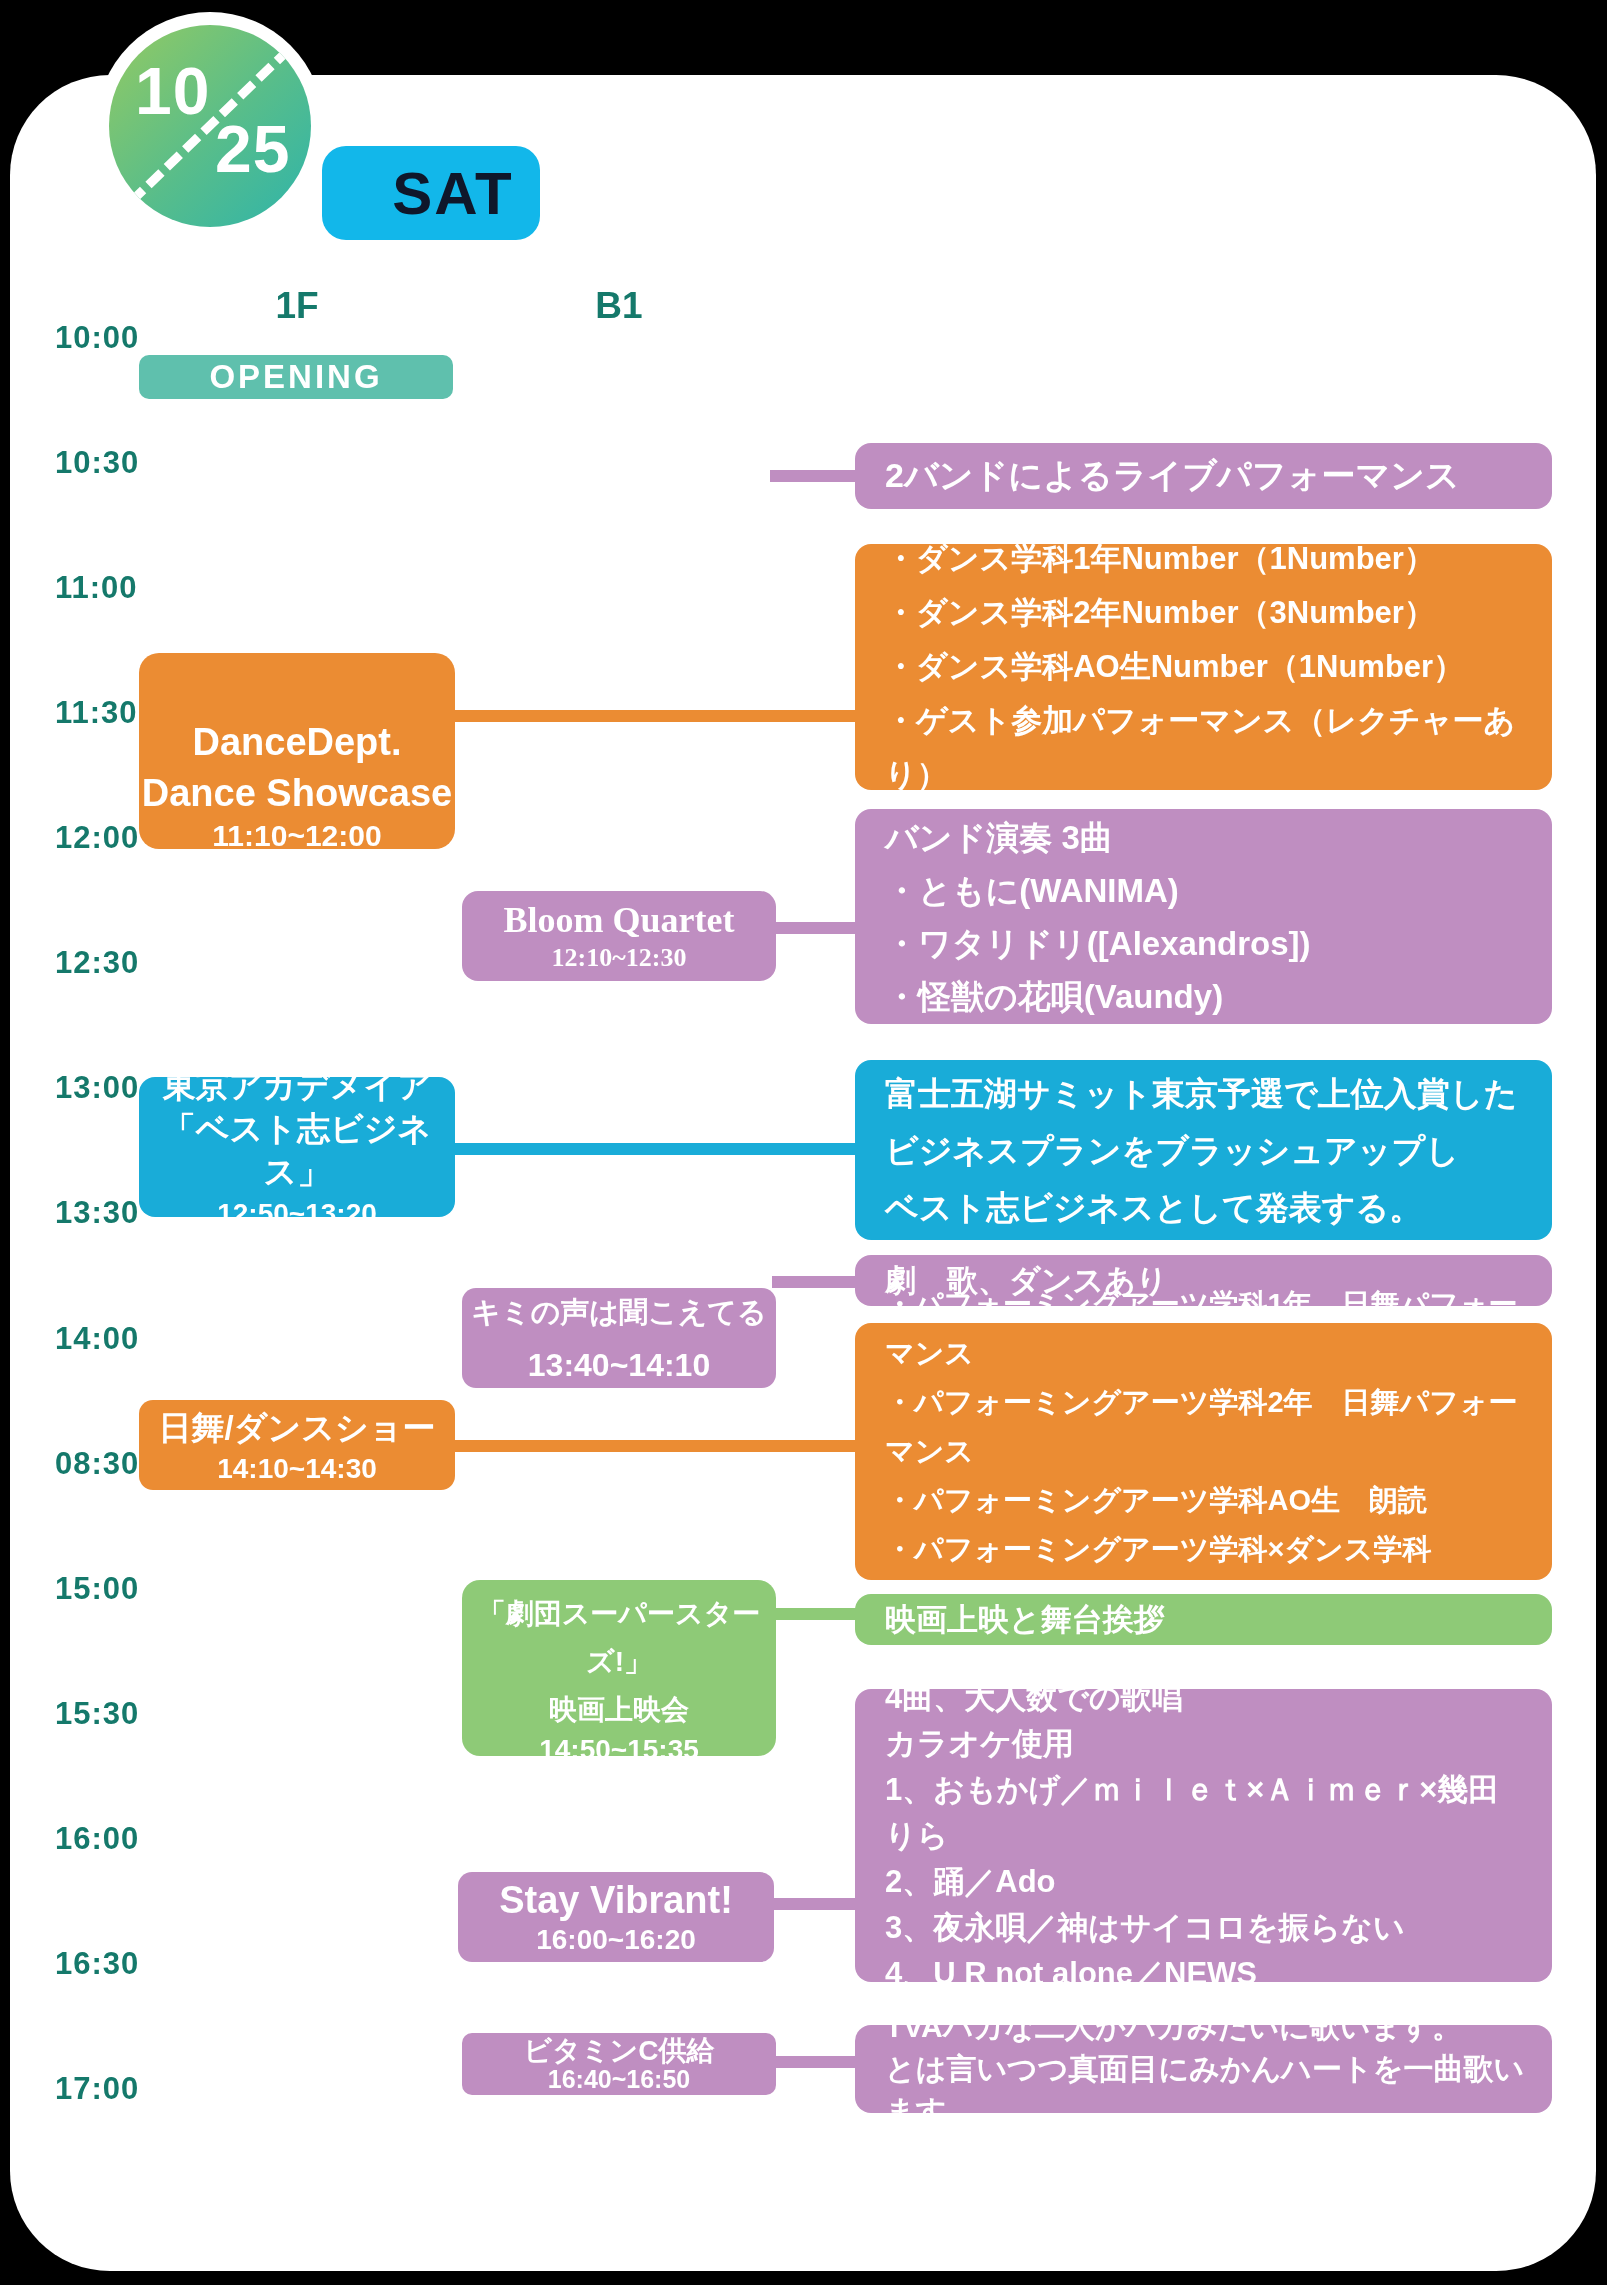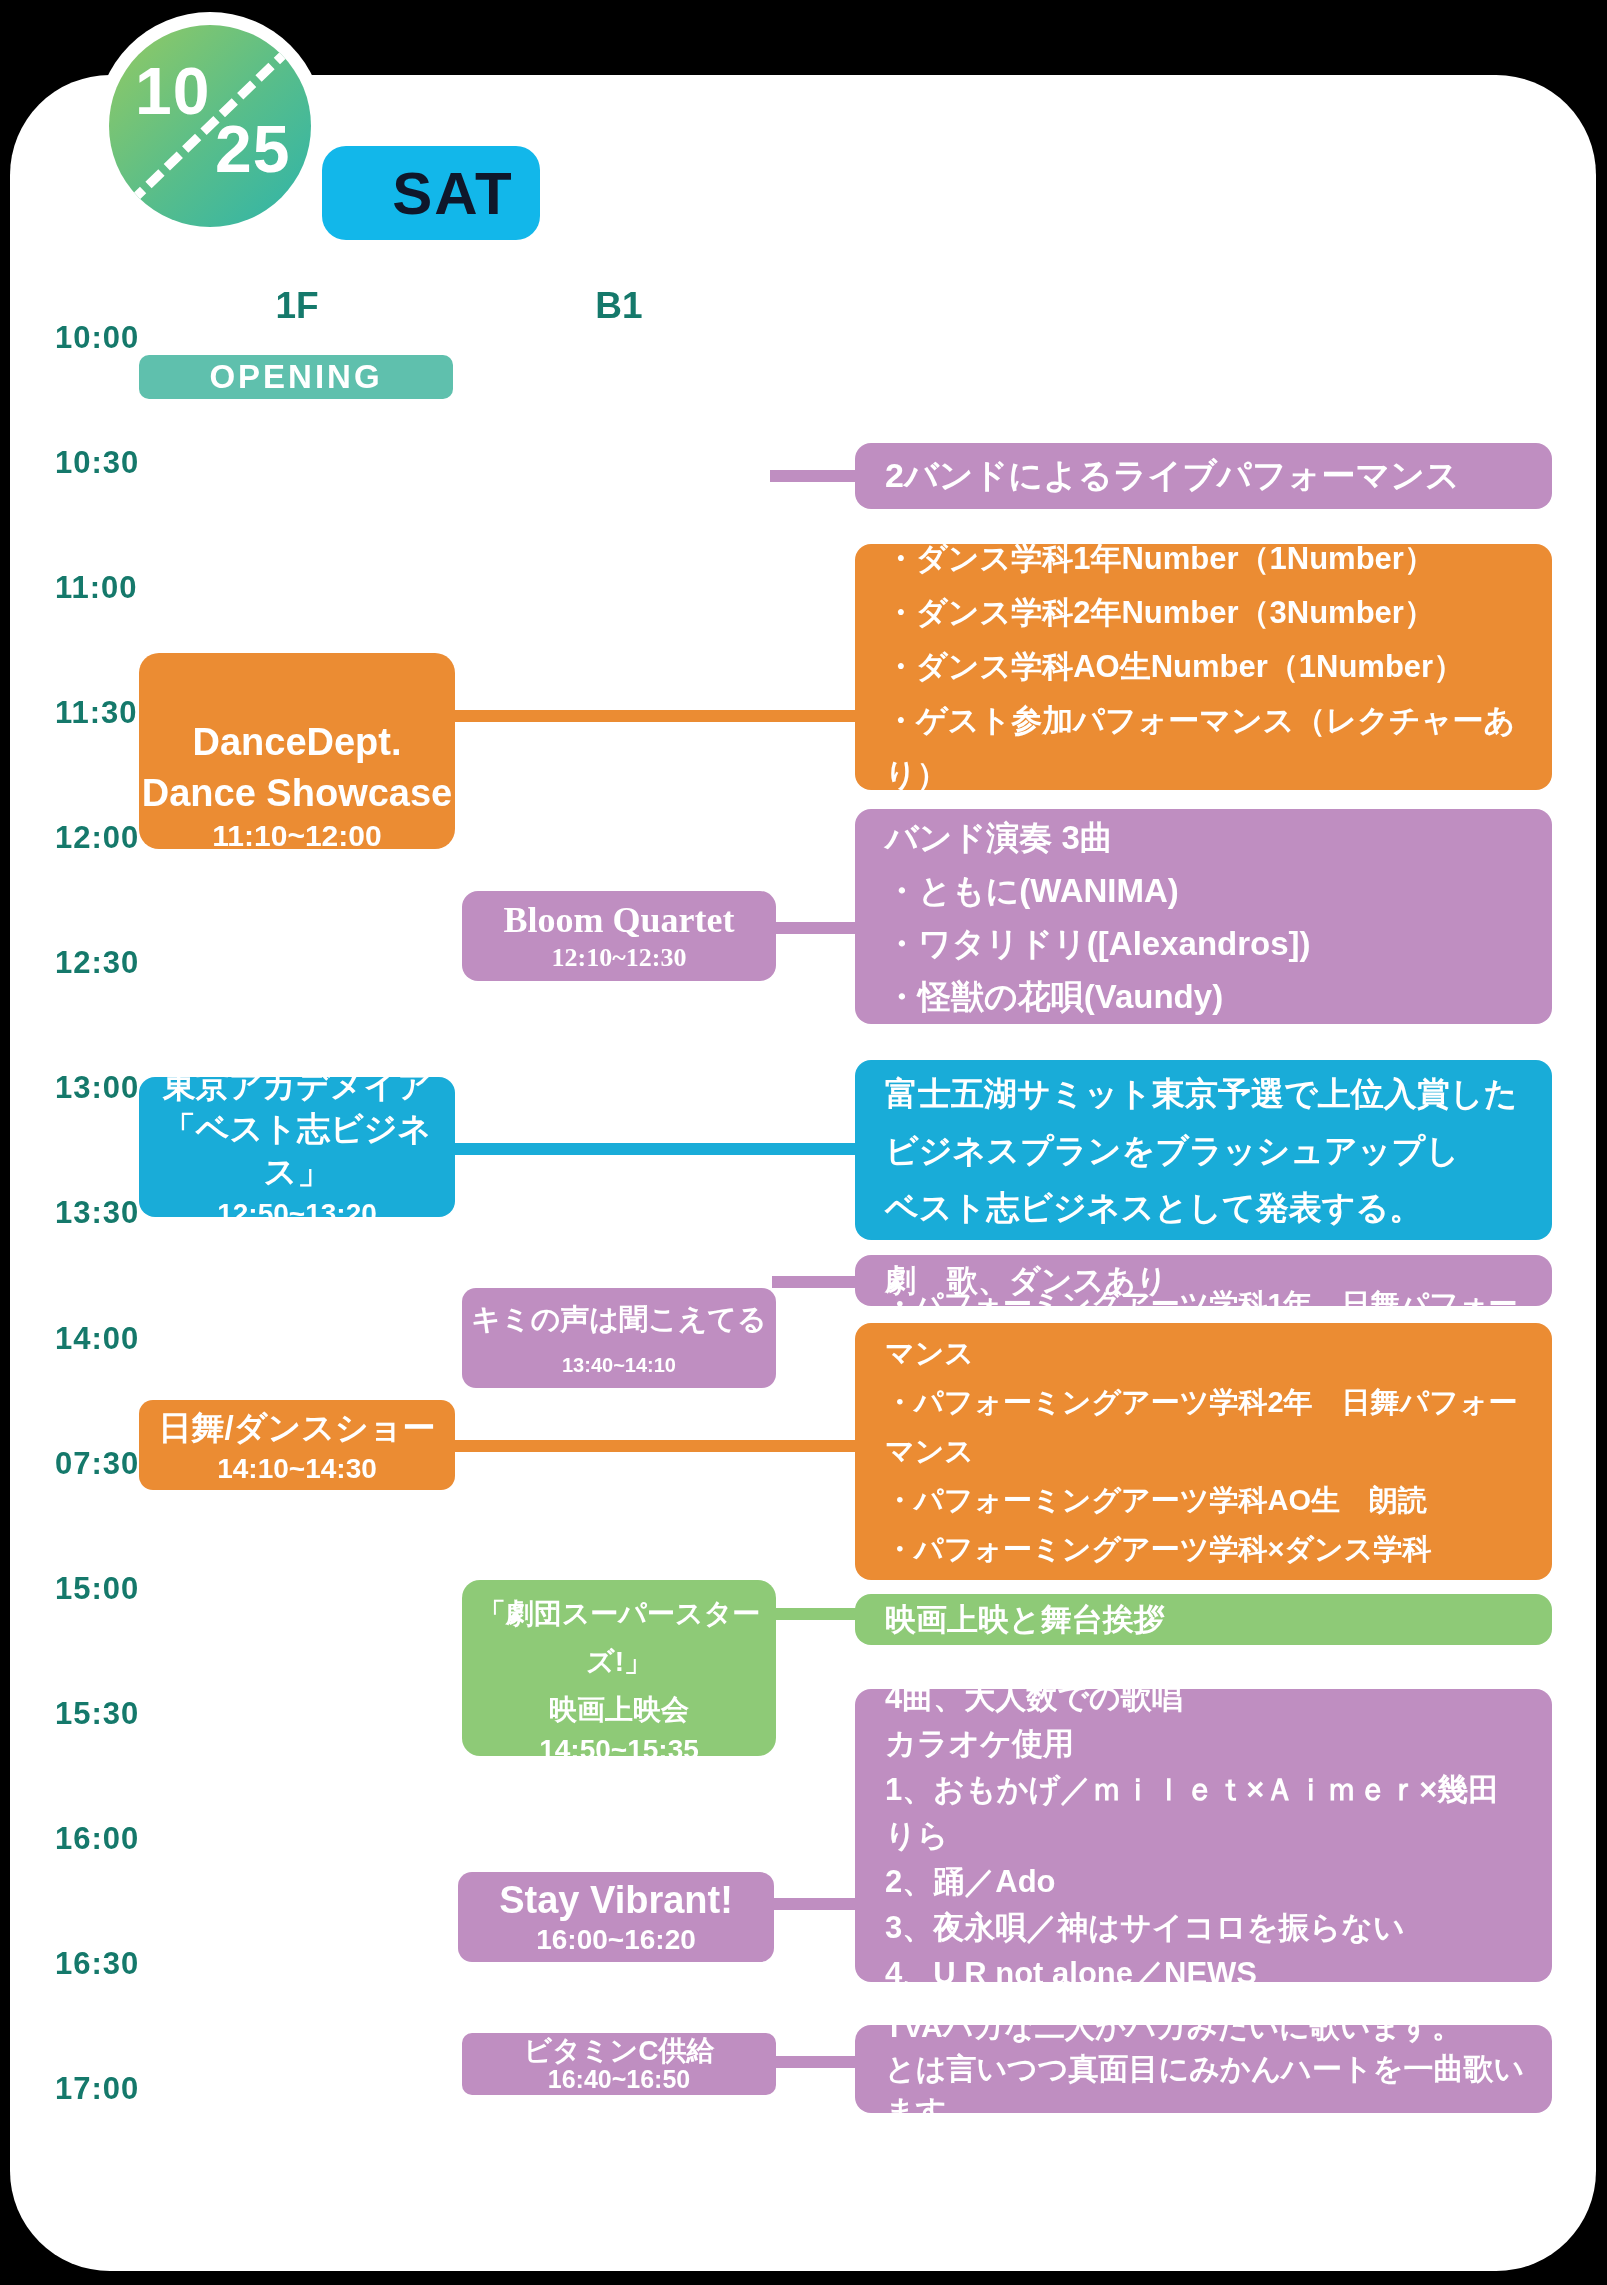--- a/index.html
+++ b/index.html
@@ -60,21 +60,21 @@
   #box-dance-dept .lines{font-size:38px;line-height:51px;margin-top:36px;}
   #box-dance-dept .time{font-size:30px;}
   #box-bloom{left:462px;top:891px;width:314px;height:90px;border-radius:16px;font-family:Liberation Serif, serif;}
   #box-bloom .t1{font-size:36px;}
   #box-bloom .time{font-size:26px;margin-top:2px;}
   #box-academeia{left:139px;top:1077px;width:316px;height:140px;border-radius:16px;}
   #box-academeia .lines{font-size:33px;line-height:43px;}
   #box-academeia .time{font-size:28px;margin-top:5px;}
   #box-kimi{left:462px;top:1288px;width:314px;height:100px;border-radius:14px;}
   #box-kimi .t1{font-size:29px;}
-  #box-kimi .time{font-size:20px;margin-top:14px;}
+  #box-kimi .time{font-size:32px;margin-top:14px;}
   #box-nichibu{left:139px;top:1400px;width:316px;height:90px;border-radius:14px;}
   #box-nichibu .t1{font-size:33px;}
   #box-nichibu .time{font-size:28px;margin-top:2px;}
   #box-gekidan{left:462px;top:1580px;width:314px;height:176px;border-radius:18px;justify-content:space-evenly;padding:10px 0;}
   #box-gekidan .lines{font-size:28px;line-height:48px;}
   #box-gekidan .time{font-size:28px;}
   #box-stay{left:458px;top:1872px;width:316px;height:90px;border-radius:14px;}
   #box-stay .t1{font-size:38px;}
   #box-stay .time{font-size:28px;margin-top:2px;}
   #box-vitamin{left:462px;top:2033px;width:314px;height:62px;border-radius:10px;}
@@ -135,21 +135,21 @@
   <div class="times">
       <div class="ln">10:00</div>
       <div class="ln">10:30</div>
       <div class="ln">11:00</div>
       <div class="ln">11:30</div>
       <div class="ln">12:00</div>
       <div class="ln">12:30</div>
       <div class="ln">13:00</div>
       <div class="ln">13:30</div>
       <div class="ln">14:00</div>
-      <div class="ln">07:30</div>
+      <div class="ln">08:30</div>
       <div class="ln">15:00</div>
       <div class="ln">15:30</div>
       <div class="ln">16:00</div>
       <div class="ln">16:30</div>
       <div class="ln">17:00</div>
     </div>
 
   <div class="conn" id="conn-tva"></div>
   <div class="conn" id="conn-dance"></div>
   <div class="conn" id="conn-bloom"></div>

